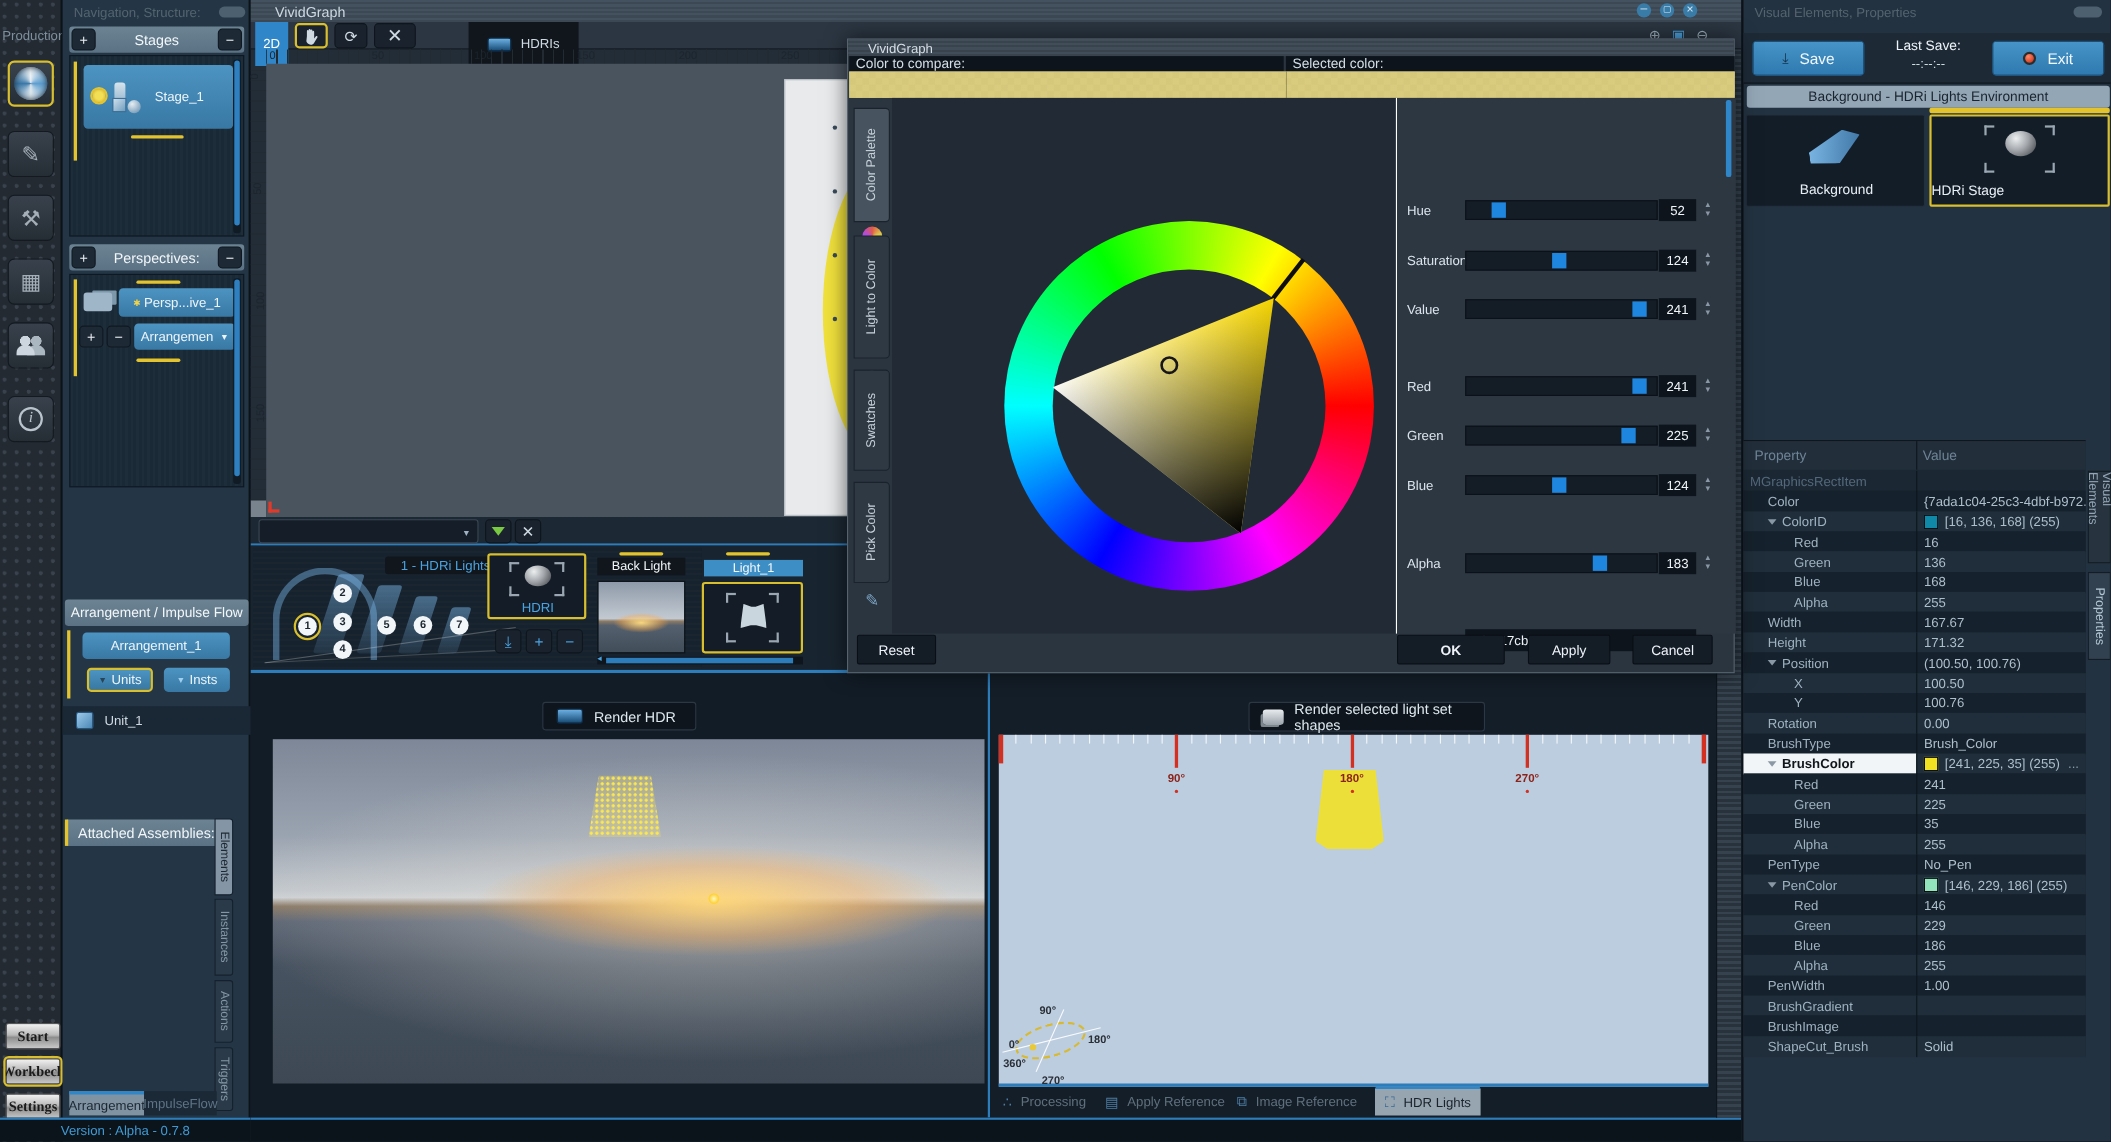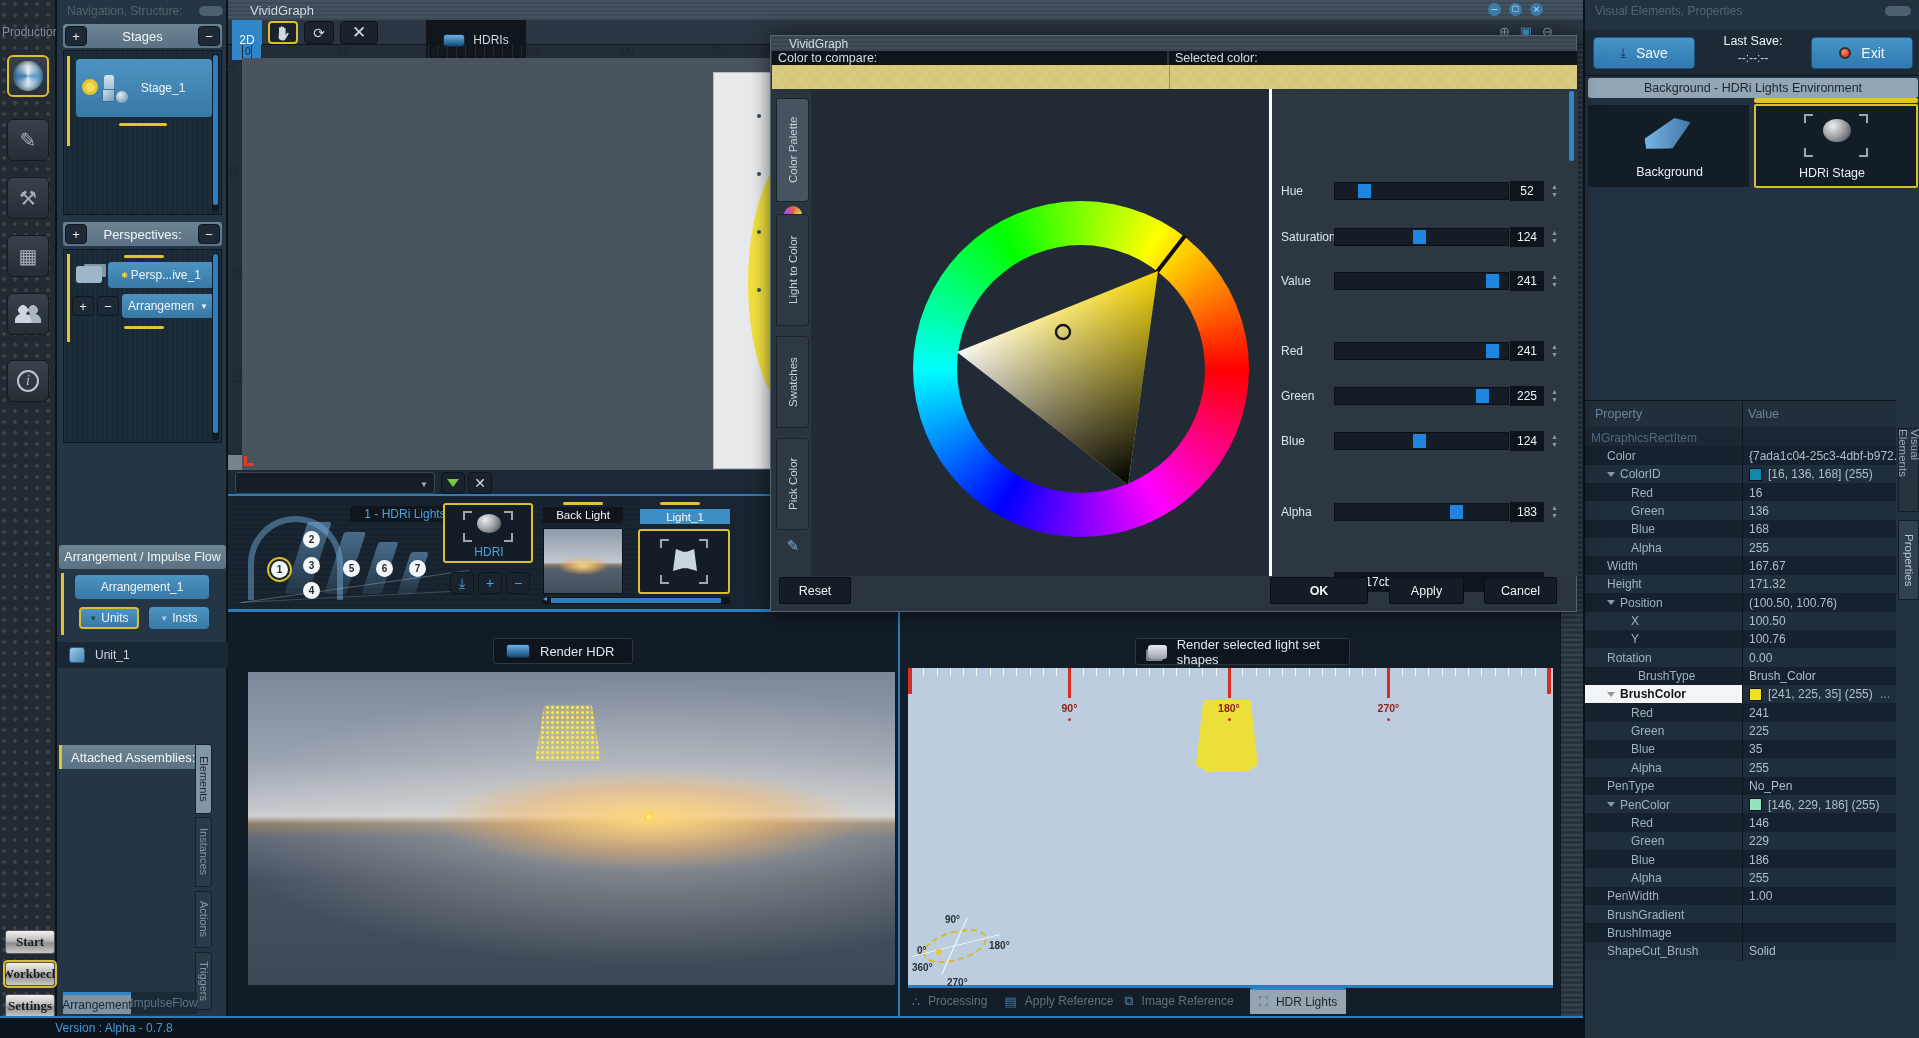--- a/index.html
+++ b/index.html
@@ -71,21 +71,21 @@
 .dhead{background:#0d141c;color:#d5dee6;font-size:12.5px;display:flex;align-items:center;padding-left:6px}
 #dswatch{left:1px;top:29px;width:805px;height:24px;background:linear-gradient(rgba(217,204,126,.88),rgba(217,204,126,.88)),repeating-conic-gradient(#b9ad69 0 25%,#d6ca85 0 50%) 0 0/12px 12px}
 .dtab{left:5px;width:33px;background:#2e3944;border:1px solid #1a232c;border-radius:4px 0 0 4px;color:#c6d1da;writing-mode:vertical-rl;transform:rotate(180deg);display:flex;align-items:center;justify-content:center;font-size:11.5px}
 .dtab.active{background:#47535f}
 .dtabic{left:10px;width:24px;height:24px;display:flex;align-items:center;justify-content:center;color:#7fa8c8;font-size:15px}
 #dmain{left:40px;top:53px;width:458px;height:487px;background:#222b35}
 #wheel{left:102px;top:112px;width:336px;height:336px;border-radius:50%;background:conic-gradient(from 0deg,#80ff00 0deg,#ffff00 30deg,#ff8000 60deg,#ff0000 90deg,#ff0080 120deg,#ff00ff 150deg,#8000ff 180deg,#0000ff 210deg,#0080ff 240deg,#00ffff 270deg,#00ff80 300deg,#00ff00 330deg,#80ff00 360deg)}
 #wheel:after{content:"";position:absolute;inset:44px;border-radius:50%;background:#222b35}
 #huemark{left:168px;top:168px;width:0;height:0}
 #huemark i{position:absolute;left:0;top:-2px;width:48px;height:4px;background:#0e0e0e;transform-origin:0 50%;transform:rotate(-52deg) translateX(121px)}
-#dsliders{left:498px;top:53px;width:309px;height:487px;background:#2d3742;border-left:3px solid #ffffff}
+#dsliders{left:498px;top:53px;width:309px;height:487px;background:#2d3742;border-left:1px solid #ffffff}
 .srow{left:0;width:309px;height:20px}
 .slabel{position:absolute;left:9px;top:3px;color:#dbe4ec;font-size:12px}
 .strack{position:absolute;left:62px;top:1px;width:175px;height:18px;background:#141c26;border:1px solid #0b1118}
 .shandle{position:absolute;top:1px;width:13px;height:14px;background:#1f86e0}
 .sval{position:absolute;left:238px;top:0;width:34px;height:20px;background:#0d141c;color:#f0f5f9;display:flex;align-items:center;justify-content:center;font-size:12px}
 .sspin{position:absolute;left:276px;top:0;width:13px;height:20px;color:#8a98a6;font-size:7px;display:flex;flex-direction:column;align-items:center;justify-content:center;line-height:8px}
 .dbtn{background:#141c26;border:1px solid #0a0f15;color:#eef3f8;display:flex;align-items:center;justify-content:center;font-size:12.5px;border-radius:2px;height:27px}
 
 #right{left:1583px;top:0;width:336px;height:1038px;background:#233240;border-left:2px solid #0c1218}
 .bluebtn{background:linear-gradient(#4694c8,#2f7ab0);border:1px solid #1d5580;border-radius:4px;color:#f2f7fb;font-size:14px;display:flex;align-items:center;justify-content:center;gap:10px}
@@ -611,21 +611,21 @@
       <div class="a" style="left:56px;top:14px;width:48px;height:30px;background:linear-gradient(100deg,#7cb8e6,#3c73a2);clip-path:polygon(0 55%,68% 0,100% 22%,55% 100%,0 88%);transform:rotate(-8deg)"></div>
       <div class="a" style="left:0;top:60px;width:163px;text-align:center">Background</div>
     </div>
     <div class="a ydash" style="left:169px;top:98px;width:164px;height:5px"></div>
     <div class="a vcard ybord" style="left:169px;top:104px;width:164px;height:84px">
       <span class="bracket" style="left:48px;top:8px;border-right:none;border-bottom:none"></span>
       <span class="bracket" style="right:48px;top:8px;border-left:none;border-bottom:none"></span>
       <span class="bracket" style="left:48px;top:42px;border-right:none;border-top:none"></span>
       <span class="bracket" style="right:48px;top:42px;border-left:none;border-top:none"></span>
       <div class="sphere a" style="left:67px;top:13px;width:28px;height:23px"></div>
-      <div class="a" style="left:0;top:60px;width:152px;text-align:center">HDRi Stage</div>
+      <div class="a" style="left:0;top:60px;width:152px;">HDRi Stage</div>
     </div>
     <div id="ptab" class="a">Properties</div>
     <div id="ptable" class="a">
       <div id="phead">
         <span class="a" style="left:10px;top:6px">Property</span>
         <span class="a" style="left:163px;top:6px">Value</span>
         <span class="a" style="left:157px;top:0;width:1px;height:26px;background:#0d151d"></span>
       </div>
       <div id="prows">
           <div class="prow" style="top: 27px; background: transparent;">
@@ -729,21 +729,21 @@
           </div>
           <div class="prow" style="top: 247.2px; background: rgb(31, 46, 58);">
             <div class="pc" style="padding-left: 22px;">
               <div>Rotation</div>
             </div>
             <div class="vc">
               <div style="white-space: nowrap; overflow: hidden;">0.00</div>
             </div>
           </div>
           <div class="prow" style="top: 265.55px; background: rgb(21, 33, 44);">
-            <div class="pc" style="padding-left: 36px; margin-left: 17px;">
+            <div class="pc" style="padding-left: 22px;">
               <div>BrushType</div>
             </div>
             <div class="vc">
               <div style="white-space: nowrap; overflow: hidden;">Brush_Color</div>
             </div>
           </div>
           <div class="prow" style="top: 283.9px; background: rgb(31, 46, 58);">
             <div class="pc" style="padding-left: 22px; background: rgb(242, 245, 247); color: rgb(16, 22, 28); font-weight: bold;">
               <div class="pexp"></div>
               <div>BrushColor</div>

